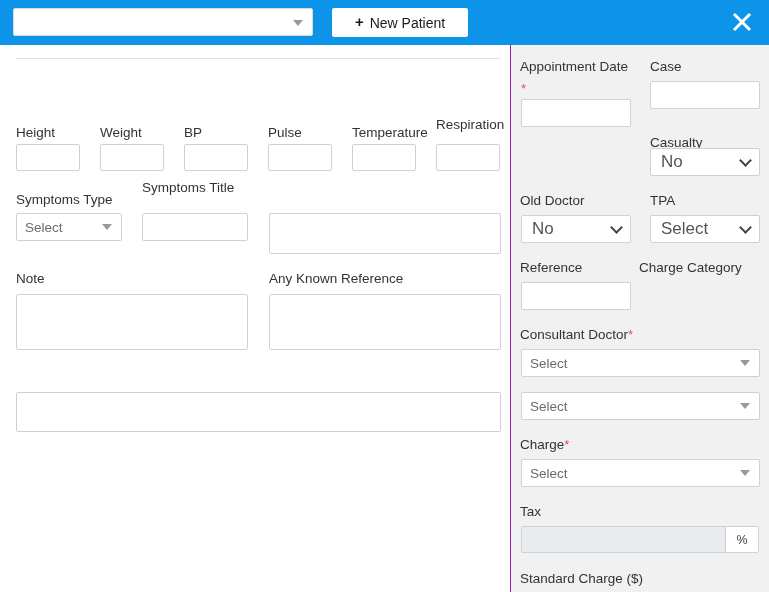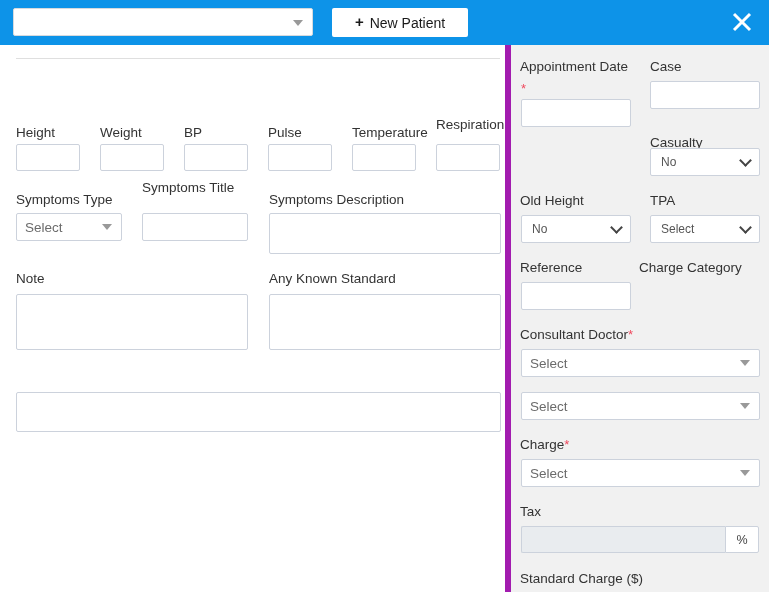--- a/index.html
+++ b/index.html
@@ -85,21 +85,21 @@
     justify-content: center;
   }
   .close-btn svg { display: block; }
 
   
   .main-pane {
     position: absolute;
     left: 0; top: 45px;
     width: 511px; height: 547px;
     background: #ffffff;
-    border-right: 6px solid #a21caf;
+    border-right: 1px solid #a21caf;
   }
 
   .hr-top {
     position: absolute;
     left: 16px; top: 13px;
     width: 484px; height: 1px;
     background: #dfdfdf;
   }
 
   .fld-label {
@@ -165,21 +165,21 @@
     position: absolute;
     background: #ffffff;
     border: 1px solid #ccd2dc;
     border-radius: 2px;
     cursor: pointer;
   }
   .nsel .nsel-text {
     position: absolute;
     left: 10px; top: 50%;
     transform: translateY(-50%);
-    font-size: 12px;
+    font-size: 17px;
     color: #555555;
     white-space: nowrap;
   }
   .nsel .chev {
     position: absolute;
     right: 9px; top: 50%;
     width: 9px; height: 9px;
     margin-top: -6px;
     border-right: 2px solid #444444;
     border-bottom: 2px solid #444444;
@@ -283,48 +283,47 @@
 
     <div class="fld-label" style="left:16px; top:147px;">Symptoms Type</div>
     <div class="s2" style="left:16px; top:168px; width:106px; height:28px;">
       <span class="s2-text">Select</span>
       <span class="s2-caret"></span>
     </div>
 
     <div class="fld-label" style="left:142px; top:135px;">Symptoms Title</div>
     <input class="txt-input" style="left: 142px; top: 168px; width: 106px; height: 28px;" value="">
 
-    <div class="fld-label" style="left:269px; top:147px;">Symptoms Description</div>
     <textarea class="txt-area" style="left: 269px; top: 168px; width: 232px; height: 41px;"></textarea>
 
     <div class="fld-label" style="left:16px; top:226px;">Note</div>
     <textarea class="txt-area" style="left: 16px; top: 249px; width: 232px; height: 56px;"></textarea>
 
-    <div class="fld-label" style="left:269px; top:226px;">Any Known Standard</div>
+    <div class="fld-label" style="left:269px; top:226px;">Any Known Reference</div>
     <textarea class="txt-area" style="left: 269px; top: 249px; width: 232px; height: 56px;"></textarea>
 
     <textarea class="txt-area" style="left: 16px; top: 347px; width: 485px; height: 40px;"></textarea>
   </div>
 
   <div class="side-pane">
 
     <div class="fld-label" style="left:9px; top:14px;">Appointment Date</div>
     <div class="req-star-own" style="left:10px; top:36px;">*</div>
     <input class="txt-input" style="left: 10px; top: 54px; width: 110px; height: 28px;" value="">
 
     <div class="fld-label" style="left:139px; top:14px;">Case</div>
     <input class="txt-input" style="left: 139px; top: 36px; width: 110px; height: 28px;" value="">
 
     <div class="fld-label" style="left:139px; top:83px;margin-top:7px;">Casualty</div>
     <div class="nsel" style="left:139px; top:103px; width:110px; height:28px;">
       <span class="nsel-text">No</span>
       <span class="chev"></span>
     </div>
 
-    <div class="fld-label" style="left:9px; top:148px;">Old Height</div>
+    <div class="fld-label" style="left:9px; top:148px;">Old Doctor</div>
     <div class="nsel" style="left:10px; top:170px; width:110px; height:28px;">
       <span class="nsel-text">No</span>
       <span class="chev"></span>
     </div>
 
     <div class="fld-label" style="left:139px; top:148px;">TPA</div>
     <div class="nsel" style="left:139px; top:170px; width:110px; height:28px;">
       <span class="nsel-text">Select</span>
       <span class="chev"></span>
     </div>

